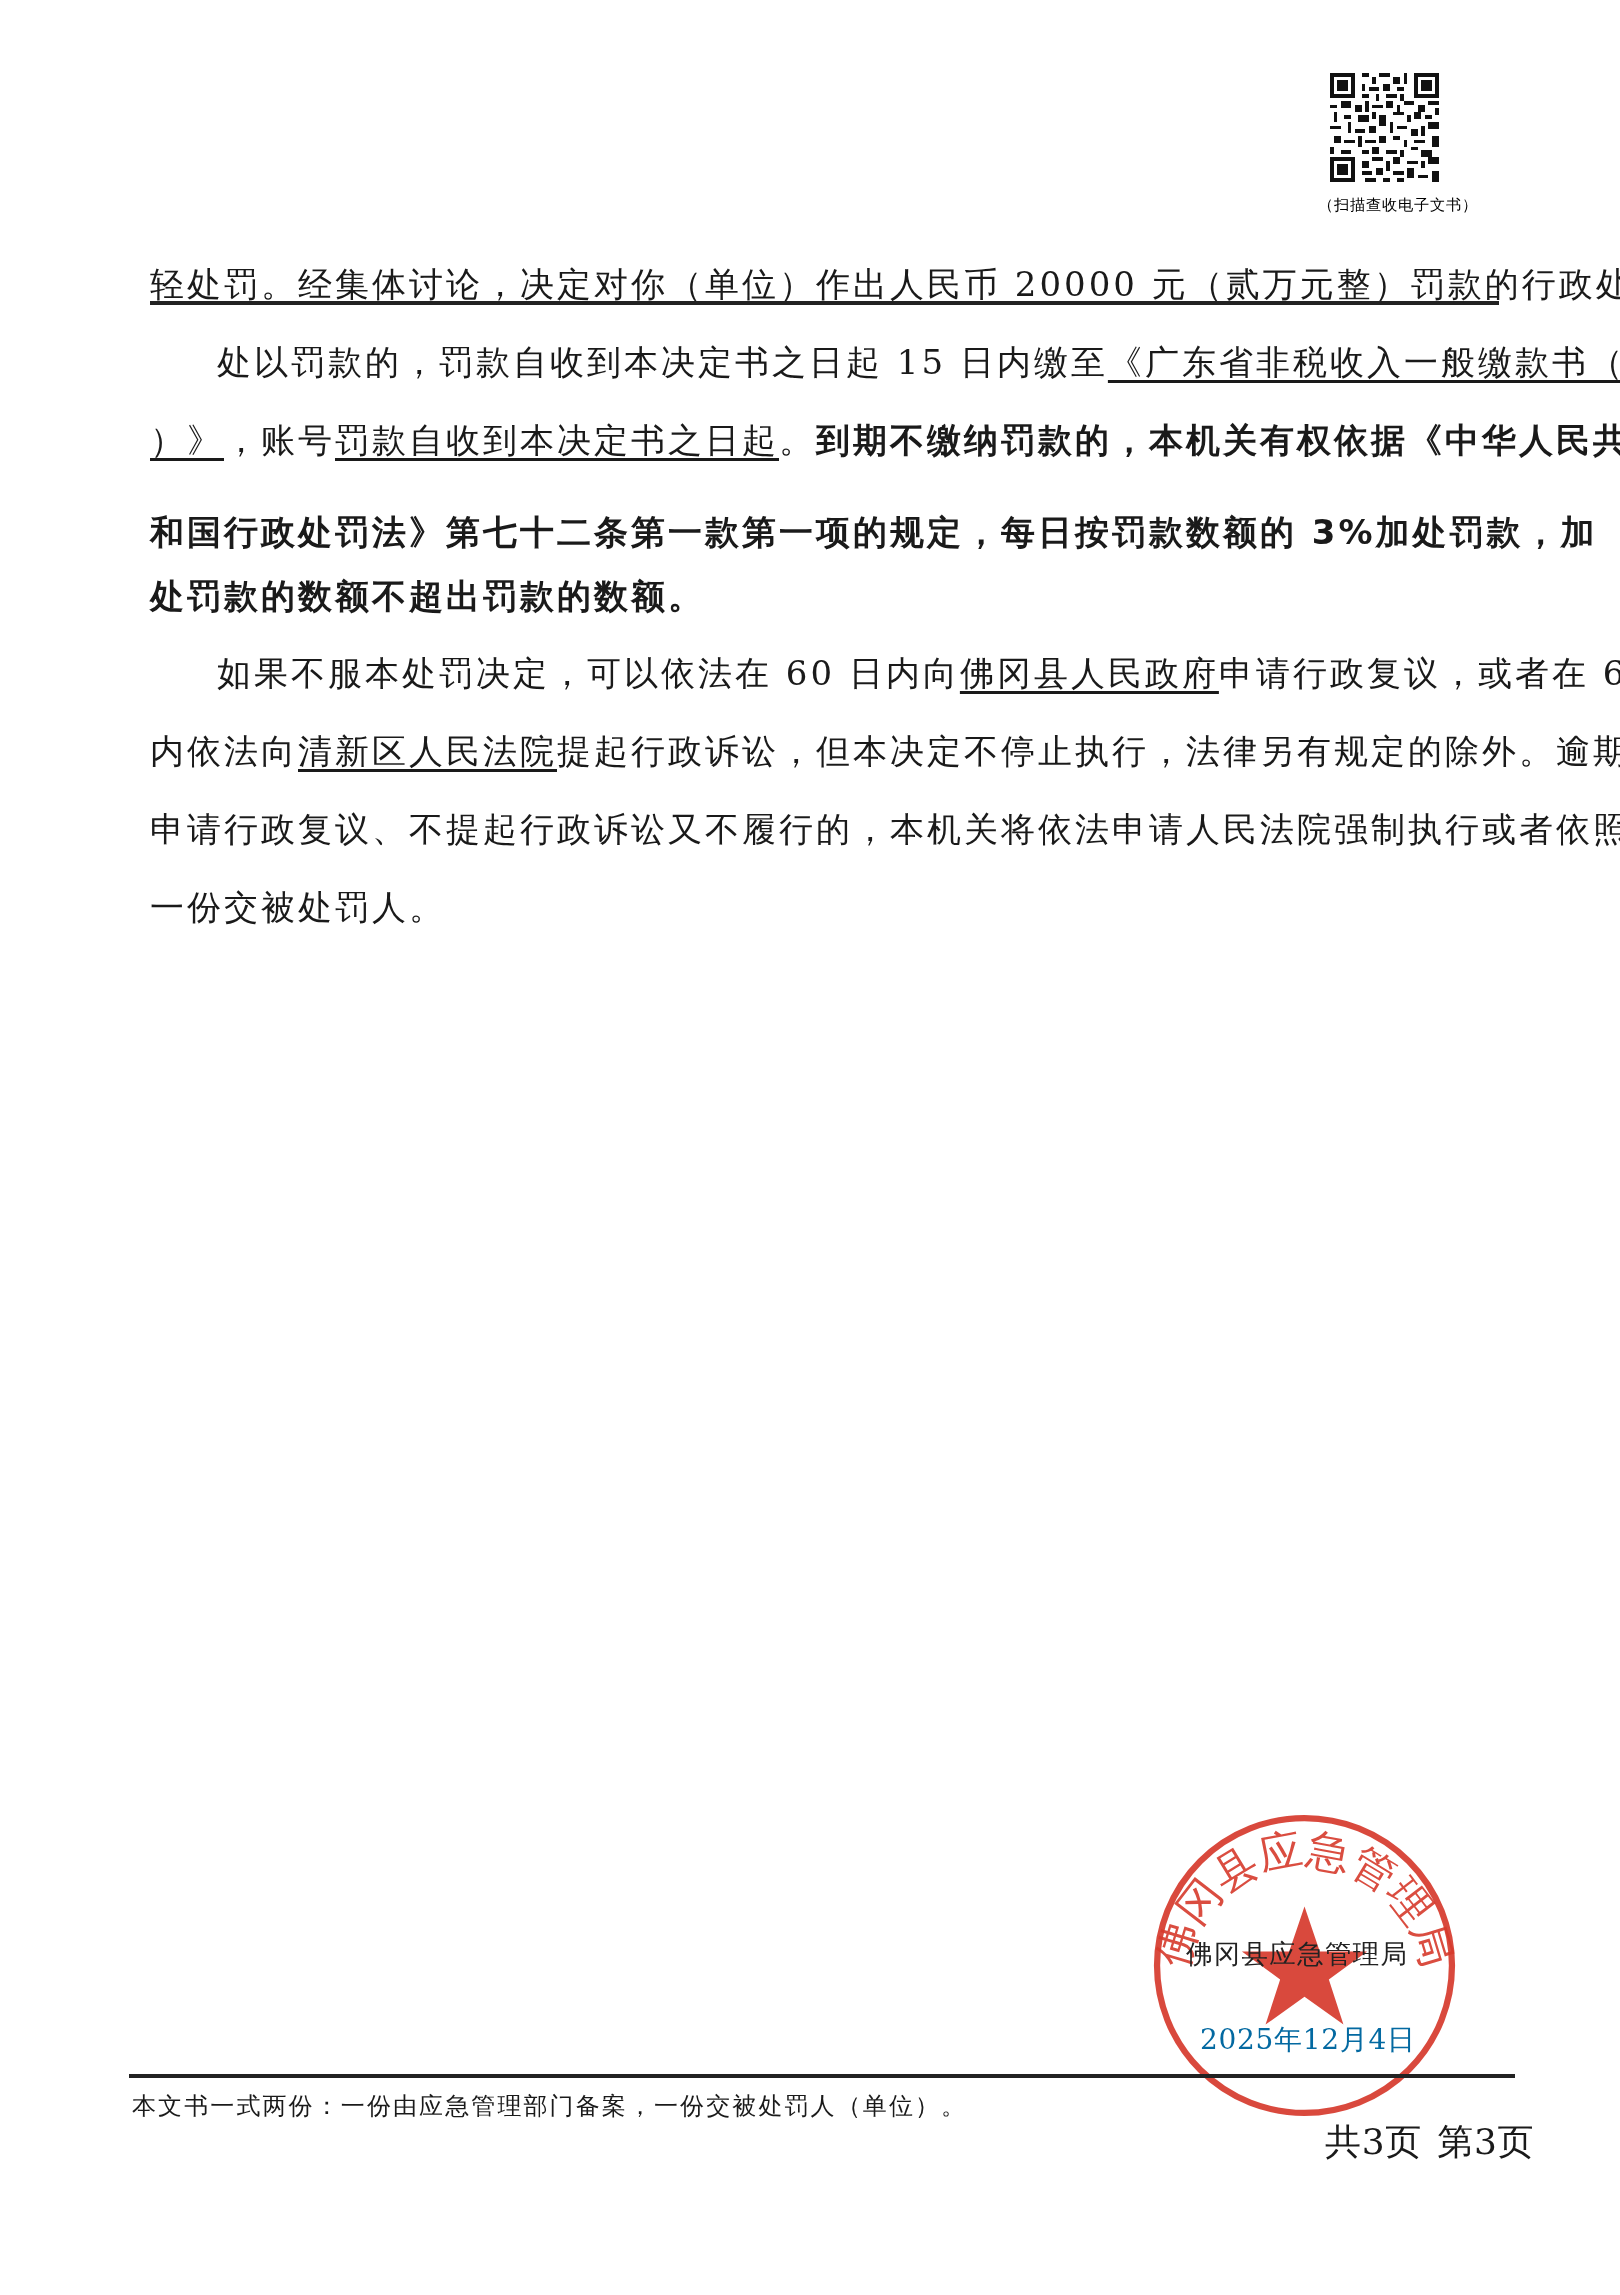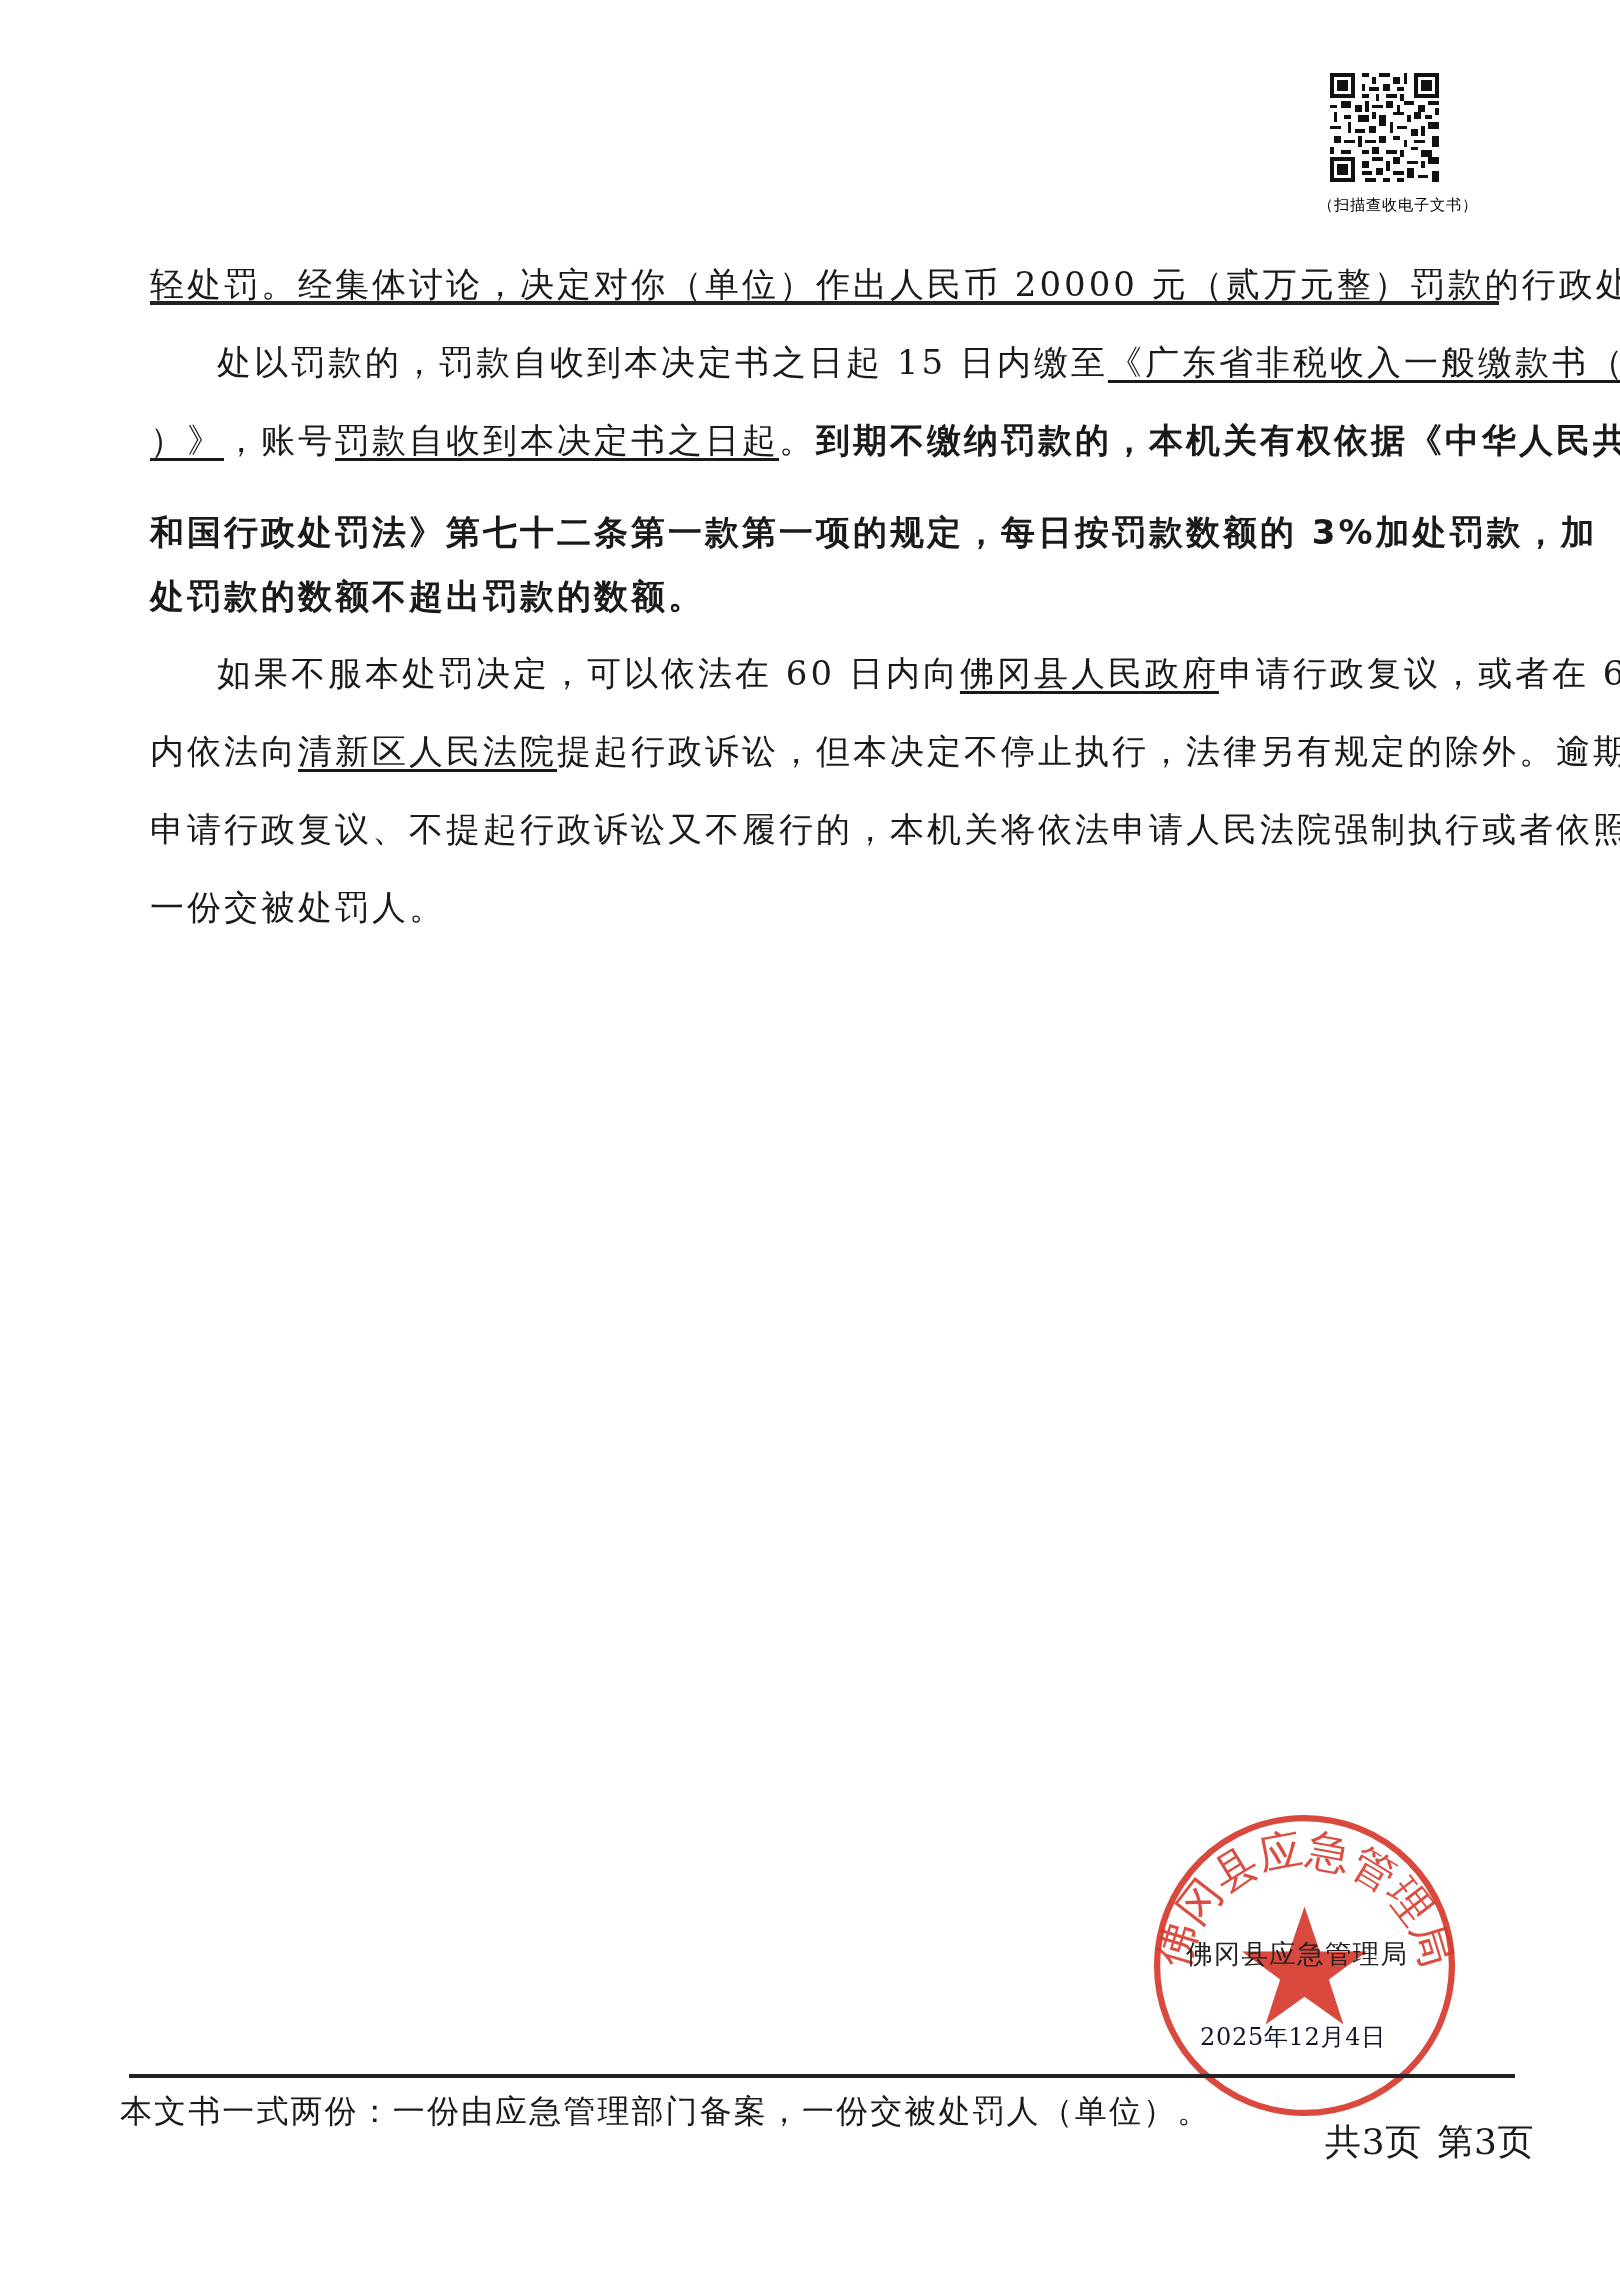--- a/index.html
+++ b/index.html
@@ -8,23 +8,23 @@
     .qr-block { position: absolute; left: 1318px; top: 70px; width: 132px; text-align: center; }
     .qr { width: 115px; height: 115px; margin: 0 auto; display: block; }
     .qr-caption { font-size: 15.3px; margin-top: 9.7px; color: #000000; white-space: nowrap; letter-spacing: 0.7px; }
     .line { position: absolute; left: 150px; font-size: 34px; line-height: 42px; white-space: nowrap; letter-spacing: 3px; }
     .line.indent { left: 217px; }
     .bold { font-weight: bold; font-family: "DejaVu Sans", "Liberation Sans", sans-serif; }
     .ul { text-decoration: underline; text-decoration-thickness: 2.8px; text-underline-offset: 5.6px; }
     .full-rule { position: absolute; left: 150px; width: 1349px; top: 301px; height: 3.5px; background: #222; }
     .seal { position: absolute; left: 1148px; top: 1809px; width: 313px; height: 313px; }
     .sign-org { position: absolute; left: 1186px; top: 1937px; font-size: 26.4px; letter-spacing: 1.4px; white-space: nowrap; color: #222; }
-    .sign-date { position: absolute; left: 1200px; top: 2021px; font-size: 24px; letter-spacing: 0.7px; white-space: nowrap; color: #0f172a; }
+    .sign-date { position: absolute; left: 1200px; top: 2021px; font-size: 28px; letter-spacing: 0.7px; white-space: nowrap; color: #0369a1; }
     .footer-rule { position: absolute; left: 129px; width: 1386px; top: 2074px; height: 4.2px; background: #222; }
-    .footer-text { position: absolute; left: 120px; top: 2090px; font-size: 32px; letter-spacing: 2.1px; white-space: nowrap; }
+    .footer-text { position: absolute; left: 132px; top: 2090px; font-size: 24px; letter-spacing: 2.1px; white-space: nowrap; }
     .page-num { position: absolute; left: 1325px; top: 2118px; font-size: 36px; white-space: nowrap; letter-spacing: 0.7px; }
     .page-num span + span { margin-left: 15.3px; }
   </style>
 </head>
 <body>
 
 <div class="qr-block">
   <svg class="qr" viewBox="0 0 33 33" shape-rendering="crispEdges">
     <rect width="33" height="33" fill="#fff"></rect>
     <g fill="#111">

